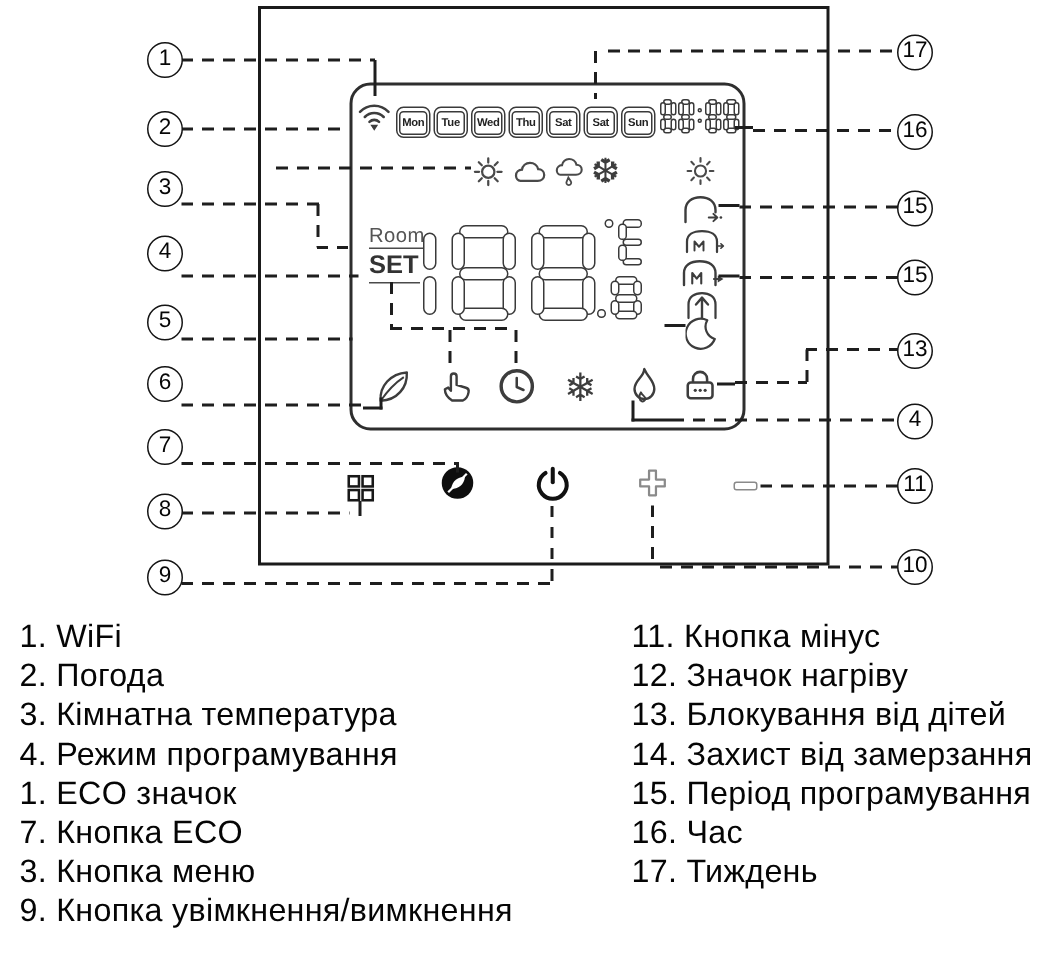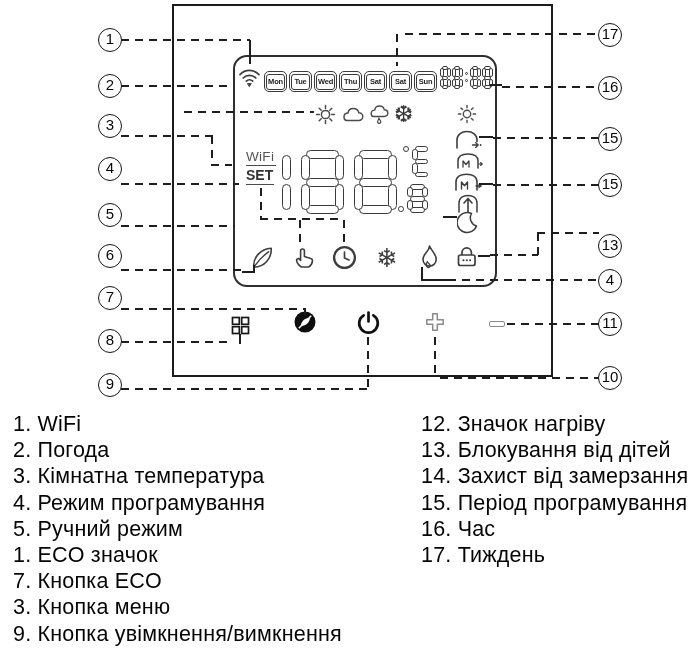--- a/index.html
+++ b/index.html
@@ -25,21 +25,21 @@
        display:flex;align-items:center;justify-content:center;background:#fff;}
   .day i{display:flex;align-items:center;justify-content:center;font-style:normal;
        border:1px solid #3a3a3a;border-radius:3px;width:17px;height:14px;
        font-size:7.5px;font-weight:bold;letter-spacing:-.2px;color:#222;}
   
   .ic{position:absolute;z-index:4;line-height:0;}
   .uni{position:absolute;z-index:4;color:#3d3d3d;line-height:1;}
   
   .room{position:absolute;left:246px;top:149px;font-size:13.5px;color:#555;
         border-bottom:1.6px solid #4a4a4a;padding:0 2px 1px 0;z-index:4;letter-spacing:.3px;}
-  .set{position:absolute;left:246px;top:167px;font-size:14px;font-weight:bold;color:#333;
+  .set{position:absolute;left:246px;top:167px;font-size:17px;font-weight:bold;color:#333;
         border-bottom:1.6px solid #4a4a4a;padding:0 1px 1px 0;z-index:4;}
   
   .segwrap{position:absolute;display:flex;align-items:flex-start;z-index:4;}
   .segchar{position:relative;display:block;flex:none;}
   .seg{position:absolute;display:block;background:#fff;border:1.5px solid #3a3a3a;box-sizing:border-box;}
   
   .legend{position:absolute;font-size:21.5px;line-height:26.2px;letter-spacing:.2px;color:#050505;z-index:3;}
   .legend div{white-space:nowrap;}
   
   .minusbtn{position:absolute;left:489px;top:321px;width:16px;height:6px;border:1.5px solid #8a8a8a;
@@ -102,21 +102,21 @@
   <div class="co" style="left:98px;top:157px">4</div>
   <div class="co" style="left:98px;top:203px">5</div>
   <div class="co" style="left:98px;top:244px">6</div>
   <div class="co" style="left:98px;top:286px">7</div>
   <div class="co" style="left:98px;top:329px">8</div>
   <div class="co" style="left:98px;top:373px">9</div>
   <div class="co" style="left:598px;top:23px">17</div>
   <div class="co" style="left:598px;top:76px">16</div>
   <div class="co" style="left:598px;top:127px">15</div>
   <div class="co" style="left:598px;top:173px">15</div>
-  <div class="co" style="left:598px;top:234px">13</div>
+  <div class="co" style="left:598px;top:222px">13</div>
   <div class="co" style="left:598px;top:269px">4</div>
   <div class="co" style="left:598px;top:312px">11</div>
   <div class="co" style="left:598px;top:366px">10</div>
 
   <span class="ic" style="left:237px;top:65px">
     <svg width="25" height="24" viewBox="0 0 25 24" fill="none" stroke="#3d3d3d" stroke-width="1.7" stroke-linecap="round">
       <path d="M3 9.6 A13 13 0 0 1 22 9.6"></path>
       <path d="M6.2 13 A8.7 8.7 0 0 1 18.8 13"></path>
       <path d="M9.3 16.2 A4.6 4.6 0 0 1 15.7 16.2"></path>
       <path d="M10.8 18.6 L14.2 18.6 L12.5 21.3 Z" fill="#3d3d3d" stroke-width="1"></path>
@@ -200,21 +200,21 @@
     </svg>
   </span>
   <span class="ic" style="left:367px;top:104px">
     <svg width="24" height="22" viewBox="0 0 24 22" fill="none" stroke="#4a4a4a" stroke-width="1.4">
       <path d="M6.5 12.5 H17 C19.2 12.5 20.8 11 20.8 9.1 C20.8 7.2 19.2 5.8 17.3 5.8 C16.8 3.6 14.8 2 12.4 2 C10 2 8 3.8 7.7 6.1 C5.8 6.2 4.2 7.6 4.2 9.5 C4.2 11.2 5.3 12.5 6.5 12.5 Z"></path>
       <path d="M11.9 14.3 L13.6 17 C14.2 18.1 13.5 19.4 12.2 19.4 C10.9 19.4 10.2 18.1 10.8 17 Z" stroke-width="1.2"></path>
     </svg>
   </span>
   <span class="uni" style="left:394px;top:103px;font-size:23px">❆</span>
 
-  <span class="room">WiFi</span>
+  <span class="room">Room</span>
   <span class="set">SET</span>
   <div class="segwrap" style="left: 282px; top: 150px; height: 64px;" aria-label="188">
       <span class="segchar" style="height: 64px; margin-right: 10px; width: 9px;">
         <i class="seg" style="left: 0px; top: 4.5px; width: 9px; height: 25.25px; border-radius: 4.5px;"></i>
         <i class="seg" style="left: 0px; top: 34.25px; width: 9px; height: 25.25px; border-radius: 4.5px;"></i>
       </span>
       <span class="segchar" style="height: 64px; margin-right: 10px; width: 43px;">
         <i class="seg" style="left: 4.95px; top: 0px; width: 33.1px; height: 9px; border-radius: 4.5px;"></i>
         <i class="seg" style="left: 34px; top: 4.5px; width: 9px; height: 25.25px; border-radius: 4.5px;"></i>
         <i class="seg" style="left: 34px; top: 34.25px; width: 9px; height: 25.25px; border-radius: 4.5px;"></i>
@@ -360,27 +360,27 @@
       <path d="M8.7 2.8 H13.3 V8.7 H19.2 V13.3 H13.3 V19.2 H8.7 V13.3 H2.8 V8.7 H8.7 Z"></path>
     </svg>
   </span>
   <span class="minusbtn"></span>
 
   <div class="legend" style="left:13px;top:411px">
     <div>1. WiFi</div>
     <div>2. Погода</div>
     <div>3. Кімнатна температура</div>
     <div>4. Режим програмування</div>
-    <div>5. Ручний режим</div>
     <div>1. ECO значок</div>
     <div>7. Кнопка ECO</div>
     <div>3. Кнопка меню</div>
     <div>9. Кнопка увімкнення/вимкнення</div>
   </div>
   <div class="legend" style="left:421px;top:411px">
+    <div>11. Кнопка мінус</div>
     <div>12. Значок нагріву</div>
     <div>13. Блокування від дітей</div>
     <div>14. Захист від замерзання</div>
     <div>15. Період програмування</div>
     <div>16. Час</div>
     <div>17. Тиждень</div>
   </div>
 </div>
 
 </body></html>

